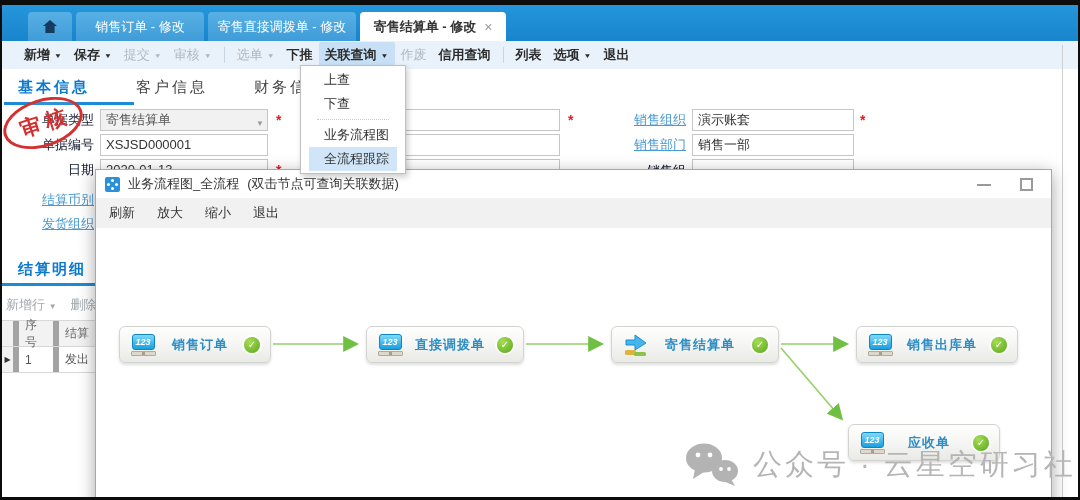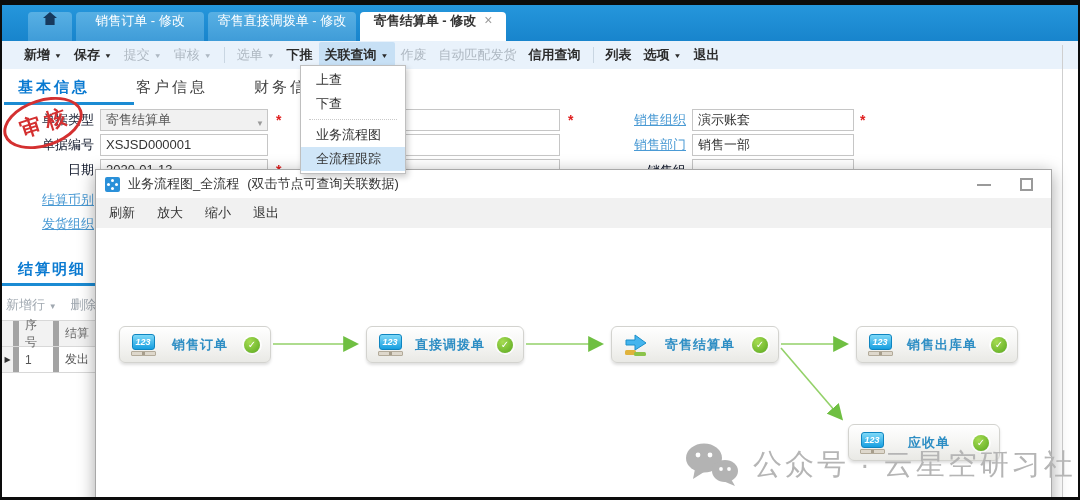--- a/index.html
+++ b/index.html
@@ -3,21 +3,21 @@
 <meta charset="utf-8">
 <style>
   html,body{margin:0;padding:0;background:#fff;}
   *{box-sizing:border-box;font-family:"Liberation Sans","DejaVu Sans",sans-serif;}
   .screen{position:relative;width:1080px;height:500px;background:#fff;overflow:hidden;
           border-left:2px solid #0c0c0c;border-right:2px solid #0c0c0c;border-bottom:3px solid #0c0c0c;border-top:5px solid #0c0c0c;}
   .dot-artifact{position:absolute;left:146px;top:-4px;width:7px;height:3px;background:#fff;border-radius:2px;z-index:99;}
 
   
   .titlebar{position:absolute;left:0;top:0;width:100%;height:36px;background:linear-gradient(#2596dc,#1884cc);}
-  .doc-tab{position:absolute;bottom:0;height:29px;border-radius:4px 4px 0 0;display:flex;align-items:flex-start;justify-content:center;
+  .doc-tab{position:absolute;bottom:0;height:29px;border-radius:4px 4px 0 0;display:flex;align-items:center;justify-content:center;
            font-size:13px;color:#fff;background:linear-gradient(#58b0e4,#3f9cd8);padding:0 14px;white-space:nowrap;cursor:default;}
   .doc-tab.home{left:26px;width:44px;}
   .doc-tab.t1{left:74px;width:128px;}
   .doc-tab.t2{left:206px;width:148px;}
   .doc-tab.active{left:358px;width:146px;background:#fff;color:#333;font-weight:bold;gap:8px;}
   .doc-tab.active .close{color:#9a9a9a;font-weight:normal;font-size:14px;}
   .home-glyph{display:inline-block;width:14px;height:13px;}
 
   
   .toolbar{position:absolute;left:0;top:36px;width:100%;height:28px;background:#e9f2fb;display:flex;align-items:center;padding-left:16px;font-size:13px;color:#2b2b2b;}
@@ -54,21 +54,21 @@
   .grid{position:absolute;left:0px;top:315px;width:300px;font-size:12px;color:#555;border-top:1px solid #d8d8d8;}
   .grid-row{display:flex;height:26px;border-bottom:1px solid #d8d8d8;}
   .grid-cell{border-right:6px solid #a3a3a3;display:flex;align-items:center;padding:0 6px;}
   .grid-row.header .grid-cell{background:#f2f2f2;color:#666;}
   .c-sel{width:17px;padding:0 2px;background:#f2f2f2;justify-content:center;}
   .c-seq{width:40px;}
   .c-val{width:120px;}
   .row-marker{font-size:8px;color:#333;}
 
   
-  .menu{position:absolute;left:298px;top:60px;width:106px;background:#fff;border:1px solid #bfbfbf;box-shadow:2px 3px 6px rgba(0,0,0,.2);z-index:20;padding:2px 0;}
+  .menu{position:absolute;left:298px;top:60px;width:106px;background:#fff;border:1px solid #bfbfbf;box-shadow:2px 3px 6px rgba(0,0,0,.2);z-index:20;padding:2px 8px;}
   .menu-item{height:24px;line-height:24px;padding-left:15px;font-size:13px;color:#333;white-space:nowrap;cursor:pointer;}
   .menu-item.selected{background:#d0e6f8;}
   .menu-sep{border-top:1px dotted #c9c9c9;margin:3px 8px;}
 
   
   .modal{position:absolute;left:93px;top:164px;width:957px;height:340px;background:#fff;border:1px solid #a8a8a8;
          box-shadow:0 4px 16px rgba(0,0,0,.35);z-index:10;}
   .modal-titlebar{position:absolute;left:0;top:0;width:100%;height:28px;background:#fff;display:flex;align-items:center;padding-left:9px;gap:8px;}
   .modal-icon{width:15px;height:15px;background:#2a90d9;border-radius:2px;position:relative;flex:0 0 auto;}
   .modal-icon i{position:absolute;left:6px;top:2px;width:3px;height:3px;background:#fff;border-radius:50%;
@@ -150,23 +150,20 @@
     <span class="tb-item">
         <span>下推</span>
       </span>
     <span class="tb-item hl">
         <span>关联查询</span>
         <span class="caret">▼</span>
       </span>
     <span class="tb-item disabled">
         <span>作废</span>
       </span>
-    <span class="tb-item disabled">
-        <span>自动匹配发货</span>
-      </span>
     <span class="tb-item">
         <span>信用查询</span>
       </span>
     <span class="tb-sep"></span>
     <span class="tb-item">
         <span>列表</span>
       </span>
     <span class="tb-item">
         <span>选项</span>
         <span class="caret">▼</span>

